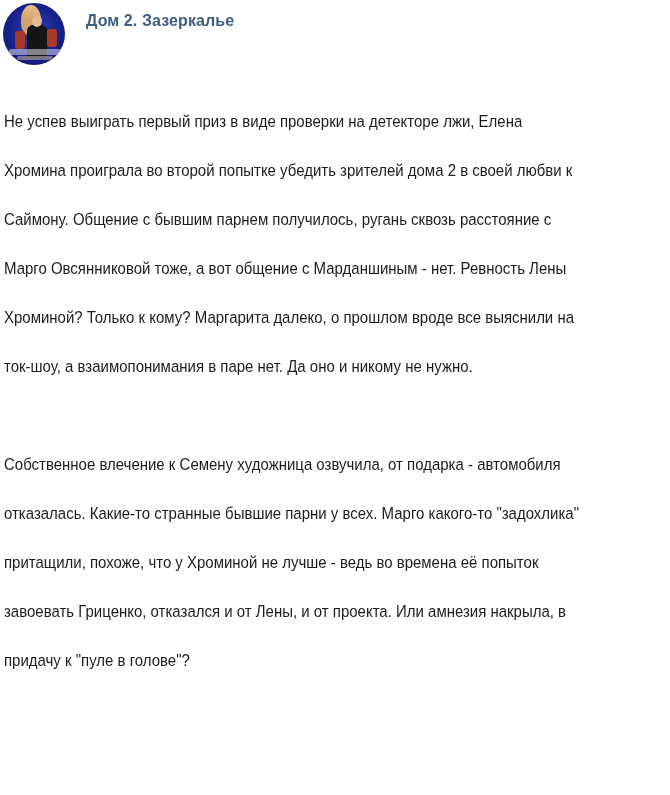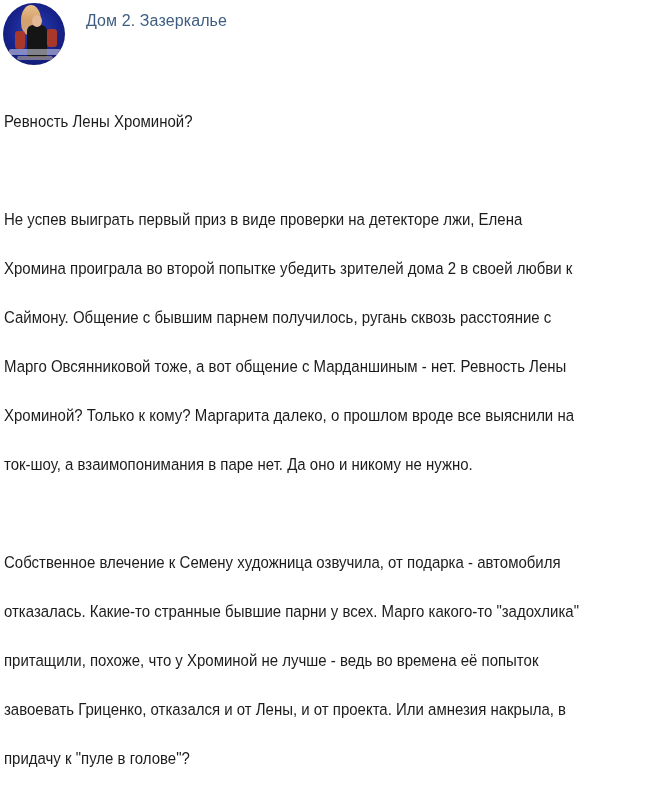--- a/index.html
+++ b/index.html
@@ -93,21 +93,21 @@
       width: 36px;
       height: 4px;
       background: rgba(220,200,160,0.5);
       border-radius: 2px;
     }
     .group-name {
       position: absolute;
       left: 86px;
       top: 12px;
       font-size: 16px;
-      font-weight: normal;
+      font-weight: bold;
       color: #3e5d80;
       letter-spacing: 0.1px;
       white-space: nowrap;
     }
     .article {
       position: absolute;
       left: 4px;
       top: 84px;
       width: 664px;
       font-size: 16.3px;
@@ -137,23 +137,20 @@
     <div class="chair-right"></div>
     <div class="figure-man-body"></div>
     <div class="figure-man-head"></div>
     <div class="logo-strip"></div>
     <div class="logo-strip2"></div>
   </div>
   <div class="group-name">Дом 2. Зазеркалье</div>
 </div>
 
 <div class="article">
-  <div class="para">
-    <span class="line">Ревность Лены Хроминой?</span>
-  </div>
 
   <div class="para">
     <span class="line">Не успев выиграть первый приз в виде проверки на детекторе лжи, Елена</span>
     <span class="line">Хромина проиграла во второй попытке убедить зрителей дома 2 в своей любви к</span>
     <span class="line">Саймону. Общение с бывшим парнем получилось, ругань сквозь расстояние с</span>
     <span class="line">Марго Овсянниковой тоже, а вот общение с Марданшиным - нет. Ревность Лены</span>
     <span class="line">Хроминой? Только к кому? Маргарита далеко, о прошлом вроде все выяснили на</span>
     <span class="line">ток-шоу, а взаимопонимания в паре нет. Да оно и никому не нужно.</span>
   </div>
 

